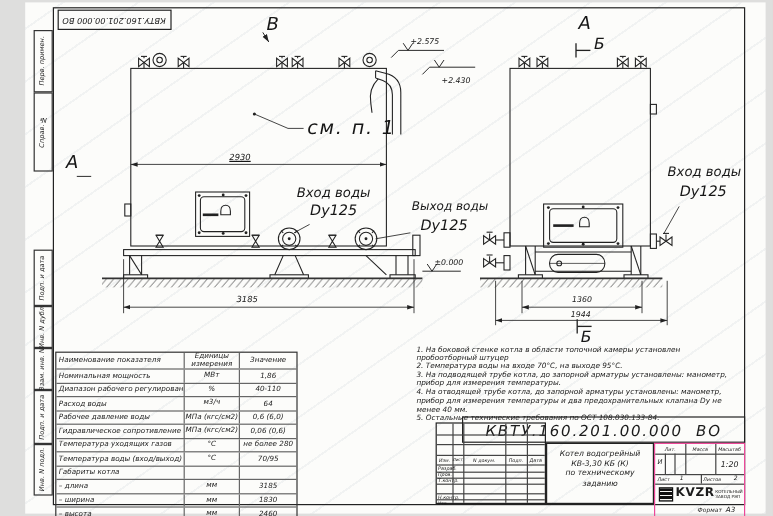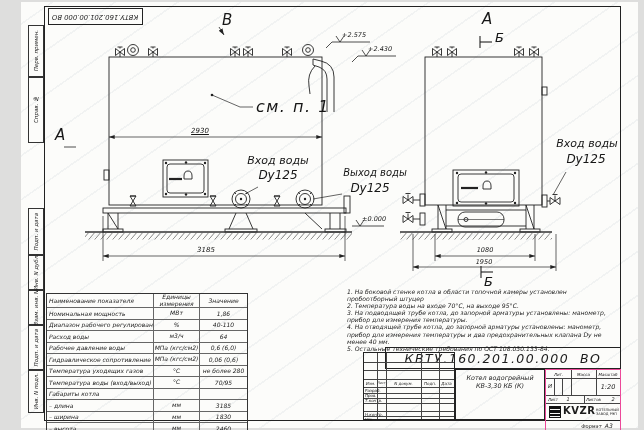--- a/index.html
+++ b/index.html
@@ -259,25 +259,25 @@
 
   <div class="lab" style="left:222px;top:11px;font-size:15px;">В</div>
   <div class="lab" style="left:482px;top:10px;font-size:15px;">А</div>
   <div class="lab" style="left:495px;top:30px;font-size:13px;">Б</div>
   <div class="lab" style="left:55px;top:126px;font-size:15px;">А</div>
   <div class="lab" style="left:484px;top:274px;font-size:13px;">Б</div>
   <div class="lab" style="left:256px;top:97px;font-size:16px;letter-spacing:1.5px;">см. п. 1</div>
 
   <div class="lab ctr" style="left:180px;top:127px;width:40px;font-size:7px;text-decoration:underline;">2930</div>
   <div class="lab ctr" style="left:186px;top:246px;width:40px;font-size:7px;">3185</div>
-  <div class="lab ctr" style="left:465px;top:246px;width:40px;font-size:6.5px;">1080</div>
-  <div class="lab ctr" style="left:462px;top:257.5px;width:44px;font-size:6.5px;">1950</div>
+  <div class="lab ctr" style="left:465px;top:246px;width:40px;font-size:6.5px;">1360</div>
+  <div class="lab ctr" style="left:462px;top:257.5px;width:44px;font-size:6.5px;">1944</div>
 
   <div class="lab" style="left:342px;top:31px;font-size:6.5px;">+2.575</div>
-  <div class="lab" style="left:368px;top:45px;font-size:6.5px;">+2.430</div>
+  <div class="lab" style="left:368px;top:63px;font-size:6.5px;">+2.430</div>
   <div class="lab" style="left:362px;top:215px;font-size:6.5px;">±0.000</div>
 
   <div class="lab ctr" style="left:247px;top:154px;width:62px;font-size:11px;">Вход воды</div>
   <div class="lab ctr" style="left:252px;top:168px;width:52px;font-size:12px;">Dy125</div>
   <div class="lab ctr" style="left:338px;top:167px;width:74px;font-size:10px;">Выход воды</div>
   <div class="lab ctr" style="left:344px;top:181px;width:52px;font-size:12px;">Dy125</div>
   <div class="lab ctr" style="left:556px;top:137px;width:62px;font-size:11px;">Вход воды</div>
   <div class="lab ctr" style="left:560px;top:152px;width:52px;font-size:12px;">Dy125</div>
 
   <div class="ttable">
@@ -375,20 +375,21 @@
     <div class="tbl" style="left:1px;top:34.8px;">Разраб.</div>
     <div class="tbl" style="left:1px;top:40.3px;">Пров.</div>
     <div class="tbl" style="left:1px;top:45.3px;">Т.контр.</div>
     <div class="tbl" style="left:1px;top:58.5px;">Н.контр.</div>
     <div class="tbl" style="left:1px;top:63.5px;">Утв.</div>
   </div>
 
   <div class="tb-name">
     <div>Котел водогрейный</div>
     <div>КВ-3,30 КБ (К)</div>
+    <div>по техническому заданию</div>
   </div>
 
   <div class="tb-right">
     <div class="vl" style="left:25px;top:0;height:25px;"></div>
     <div class="vl" style="left:50px;top:0;height:25px;"></div>
     <div class="vl" style="left:8px;top:8px;height:17px;"></div>
     <div class="vl" style="left:16px;top:8px;height:17px;"></div>
     <div class="vl" style="left:38px;top:25px;height:8px;"></div>
     <div class="hl" style="top:8px;left:0;right:0;"></div>
     <div class="hl" style="top:25px;left:0;right:0;"></div>

